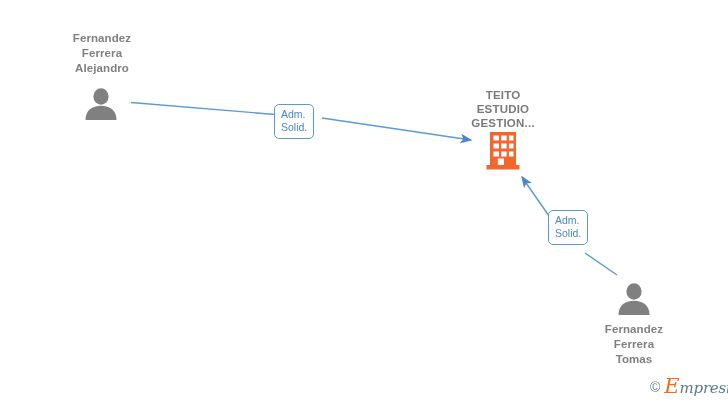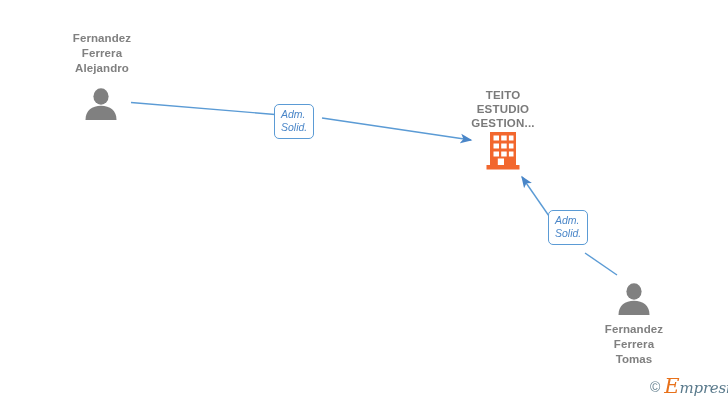--- a/index.html
+++ b/index.html
@@ -59,21 +59,20 @@
     border: 1px solid #5b9bd5;
     border-radius: 5px;
     background: #ffffff;
     color: #4a86c8;
     font-size: 10.5px;
     line-height: 13px;
     padding: 3px 6px 4px 6px;
     text-align: left;
     white-space: pre-line;
     box-sizing: border-box;
-    font-style: italic;
   }
   .watermark {
     position: absolute;
     display: flex;
     align-items: center;
     gap: 4px;
   }
   .wm-c {
     color: #6b8694;
     font-size: 14px;

